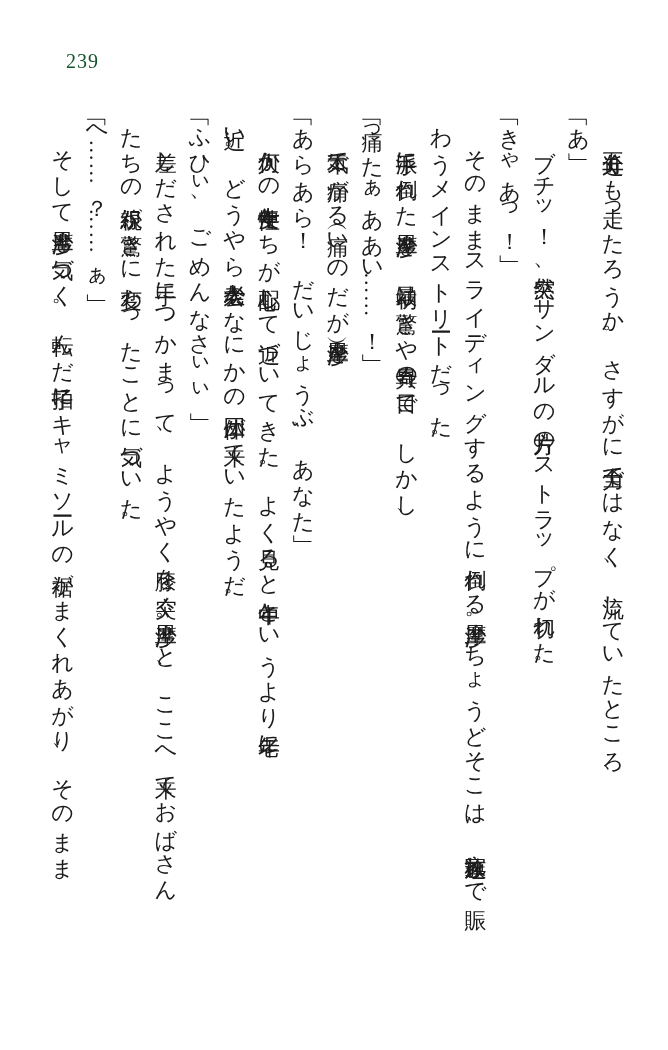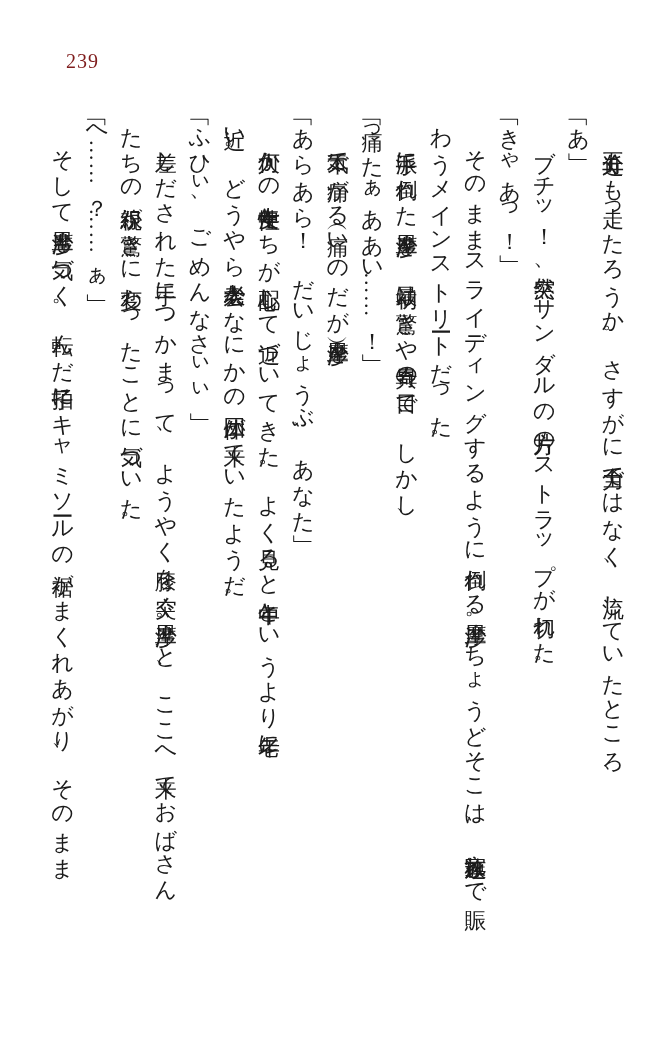--- a/index.html
+++ b/index.html
@@ -14,21 +14,21 @@
     overflow: hidden;
     font-family: "Liberation Serif", "DejaVu Serif", serif;
     color: #1b1b1b;
   }
   .page-number {
     position: absolute;
     left: 66px;
     top: 50px;
     font-size: 20px;
     letter-spacing: 1px;
-    color: #7f1d1d;
+    color: #14532d;
   }
   .text-block {
     position: absolute;
     top: 112px;
     right: 38px;
     height: 888px;
     writing-mode: vertical-rl;
     text-orientation: mixed;
     font-size: 22px;
     line-height: 34.4px;

